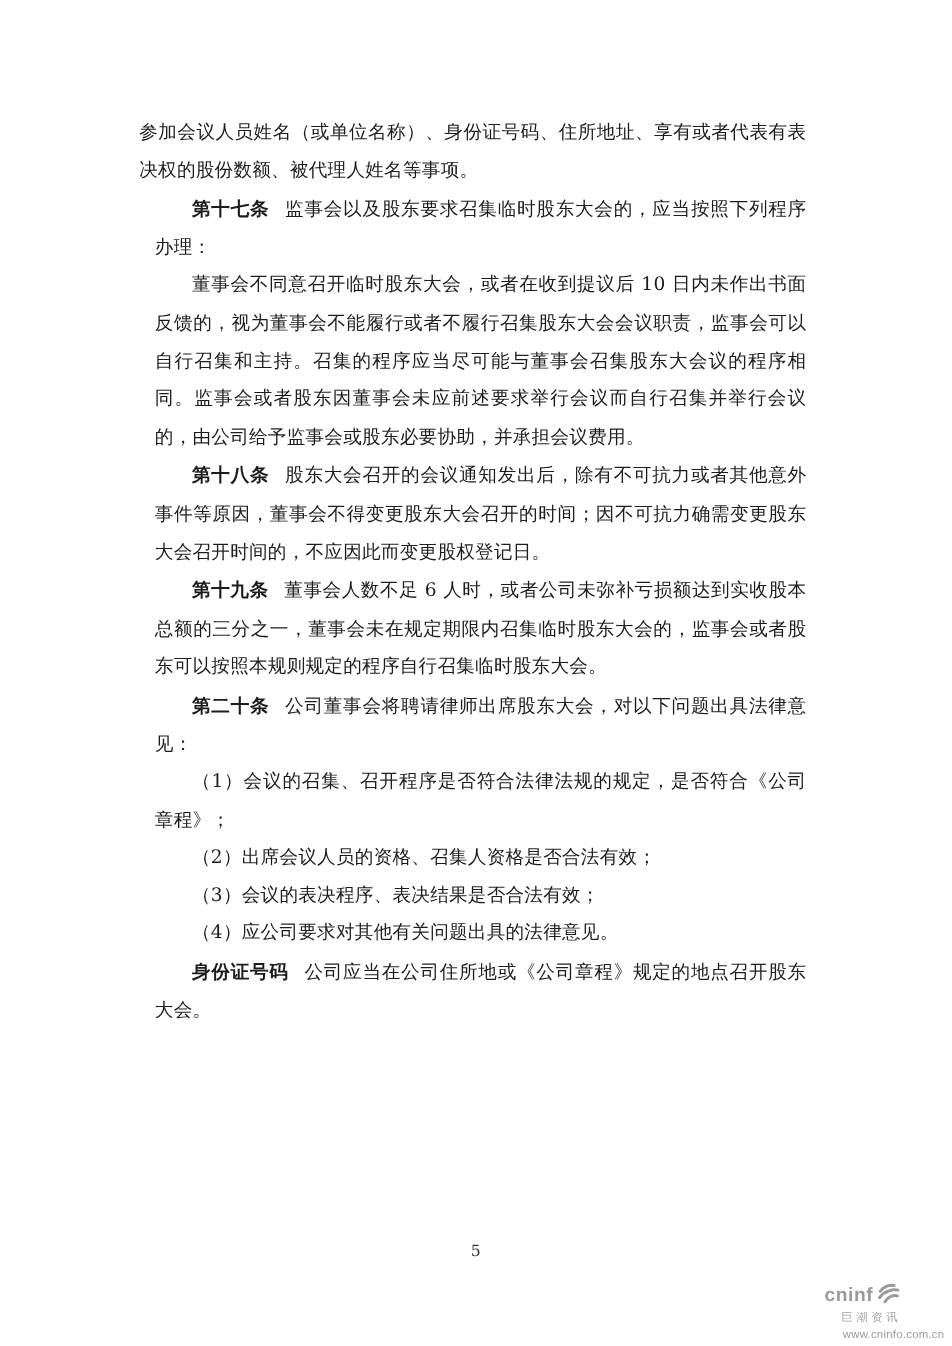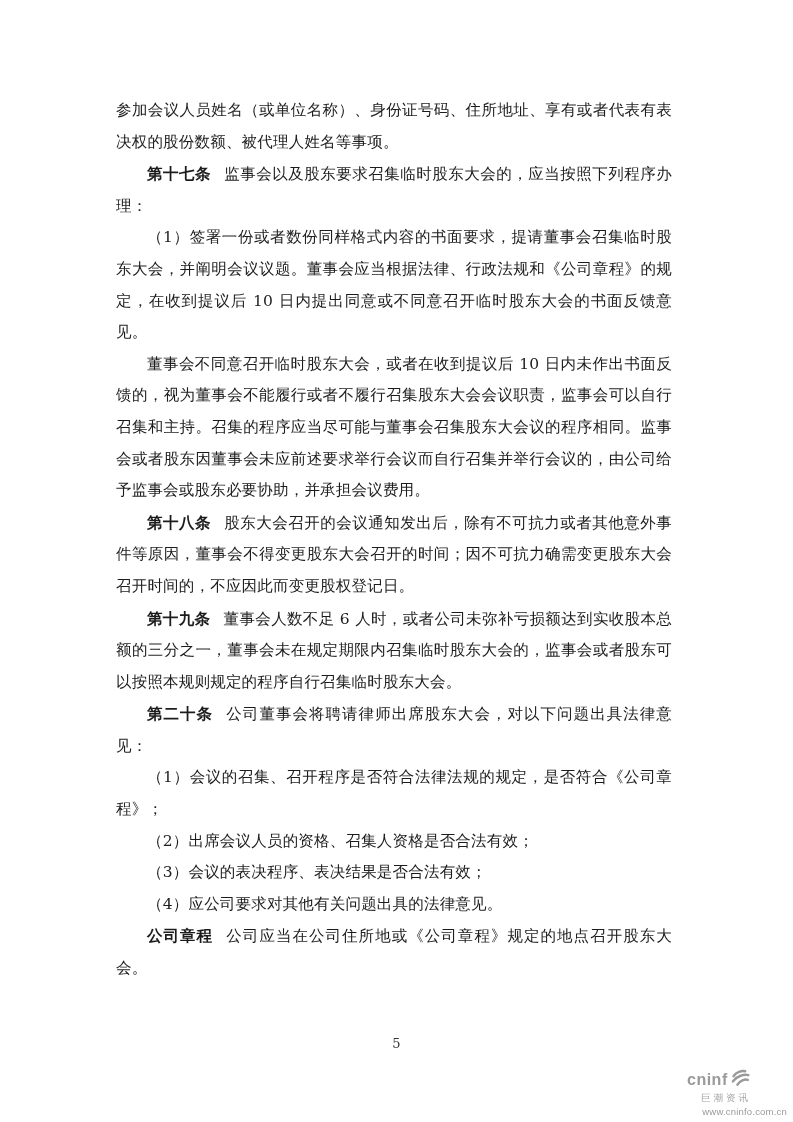--- a/index.html
+++ b/index.html
@@ -25,20 +25,21 @@
     line-height: 31.6px;
     text-align: justify;
     letter-spacing: 0.2px;
   }
   .doc-body p {
     margin: 0;
     padding: 0;
   }
   .doc-body p.indent {
     text-indent: 2em;
+    margin-left: 13px;
   }
   .doc-body b.article {
     font-weight: bold;
     margin-right: 0.85em;
   }
   .page-number {
     position: absolute;
     top: 1036px;
     left: 0;
     width: 100%;
@@ -86,30 +87,29 @@
   }
 </style>
 </head>
 <body>
 
 <div class="page">
 
   <div class="doc-body">
       <p>参加会议人员姓名（或单位名称）、身份证号码、住所地址、享有或者代表有表决权的股份数额、被代理人姓名等事项。</p>
       <p class="indent"><b class="article">第十七条</b>监事会以及股东要求召集临时股东大会的，应当按照下列程序办理：</p>
-      <p class="indent">（1）签署一份或者数份同样格式内容的书面要求，提请董事会召集临时股东大会，并阐明会议议题。董事会应当根据法律、行政法规和《公司章程》的规定，在收到提议后 10 日内提出同意或不同意召开临时股东大会的书面反馈意见。</p>
       <p class="indent">董事会不同意召开临时股东大会，或者在收到提议后 10 日内未作出书面反馈的，视为董事会不能履行或者不履行召集股东大会会议职责，监事会可以自行召集和主持。召集的程序应当尽可能与董事会召集股东大会议的程序相同。监事会或者股东因董事会未应前述要求举行会议而自行召集并举行会议的，由公司给予监事会或股东必要协助，并承担会议费用。</p>
       <p class="indent"><b class="article">第十八条</b>股东大会召开的会议通知发出后，除有不可抗力或者其他意外事件等原因，董事会不得变更股东大会召开的时间；因不可抗力确需变更股东大会召开时间的，不应因此而变更股权登记日。</p>
       <p class="indent"><b class="article">第十九条</b>董事会人数不足 6 人时，或者公司未弥补亏损额达到实收股本总额的三分之一，董事会未在规定期限内召集临时股东大会的，监事会或者股东可以按照本规则规定的程序自行召集临时股东大会。</p>
       <p class="indent"><b class="article">第二十条</b>公司董事会将聘请律师出席股东大会，对以下问题出具法律意见：</p>
       <p class="indent">（1）会议的召集、召开程序是否符合法律法规的规定，是否符合《公司章程》；</p>
       <p class="indent">（2）出席会议人员的资格、召集人资格是否合法有效；</p>
       <p class="indent">（3）会议的表决程序、表决结果是否合法有效；</p>
       <p class="indent">（4）应公司要求对其他有关问题出具的法律意见。</p>
-      <p class="indent"><b class="article">公司章程</b>公司应当在公司住所地或《公司章程》规定的地点召开股东大会。</p>
+      <p class="indent"><b class="article">身份证号码</b>公司应当在公司住所地或《公司章程》规定的地点召开股东大会。</p>
     </div>
 
   <div class="page-number">5</div>
 
   <div class="footer-logo">
     <div class="brand-row">
       <span class="brand-text">cninf</span>
       <span>
         <svg width="22" height="20" viewBox="0 0 22 20" aria-hidden="true">
           <g fill="none" stroke="#9a9a9a" stroke-width="2.5" stroke-linecap="round" transform="rotate(-18 11 10)">

